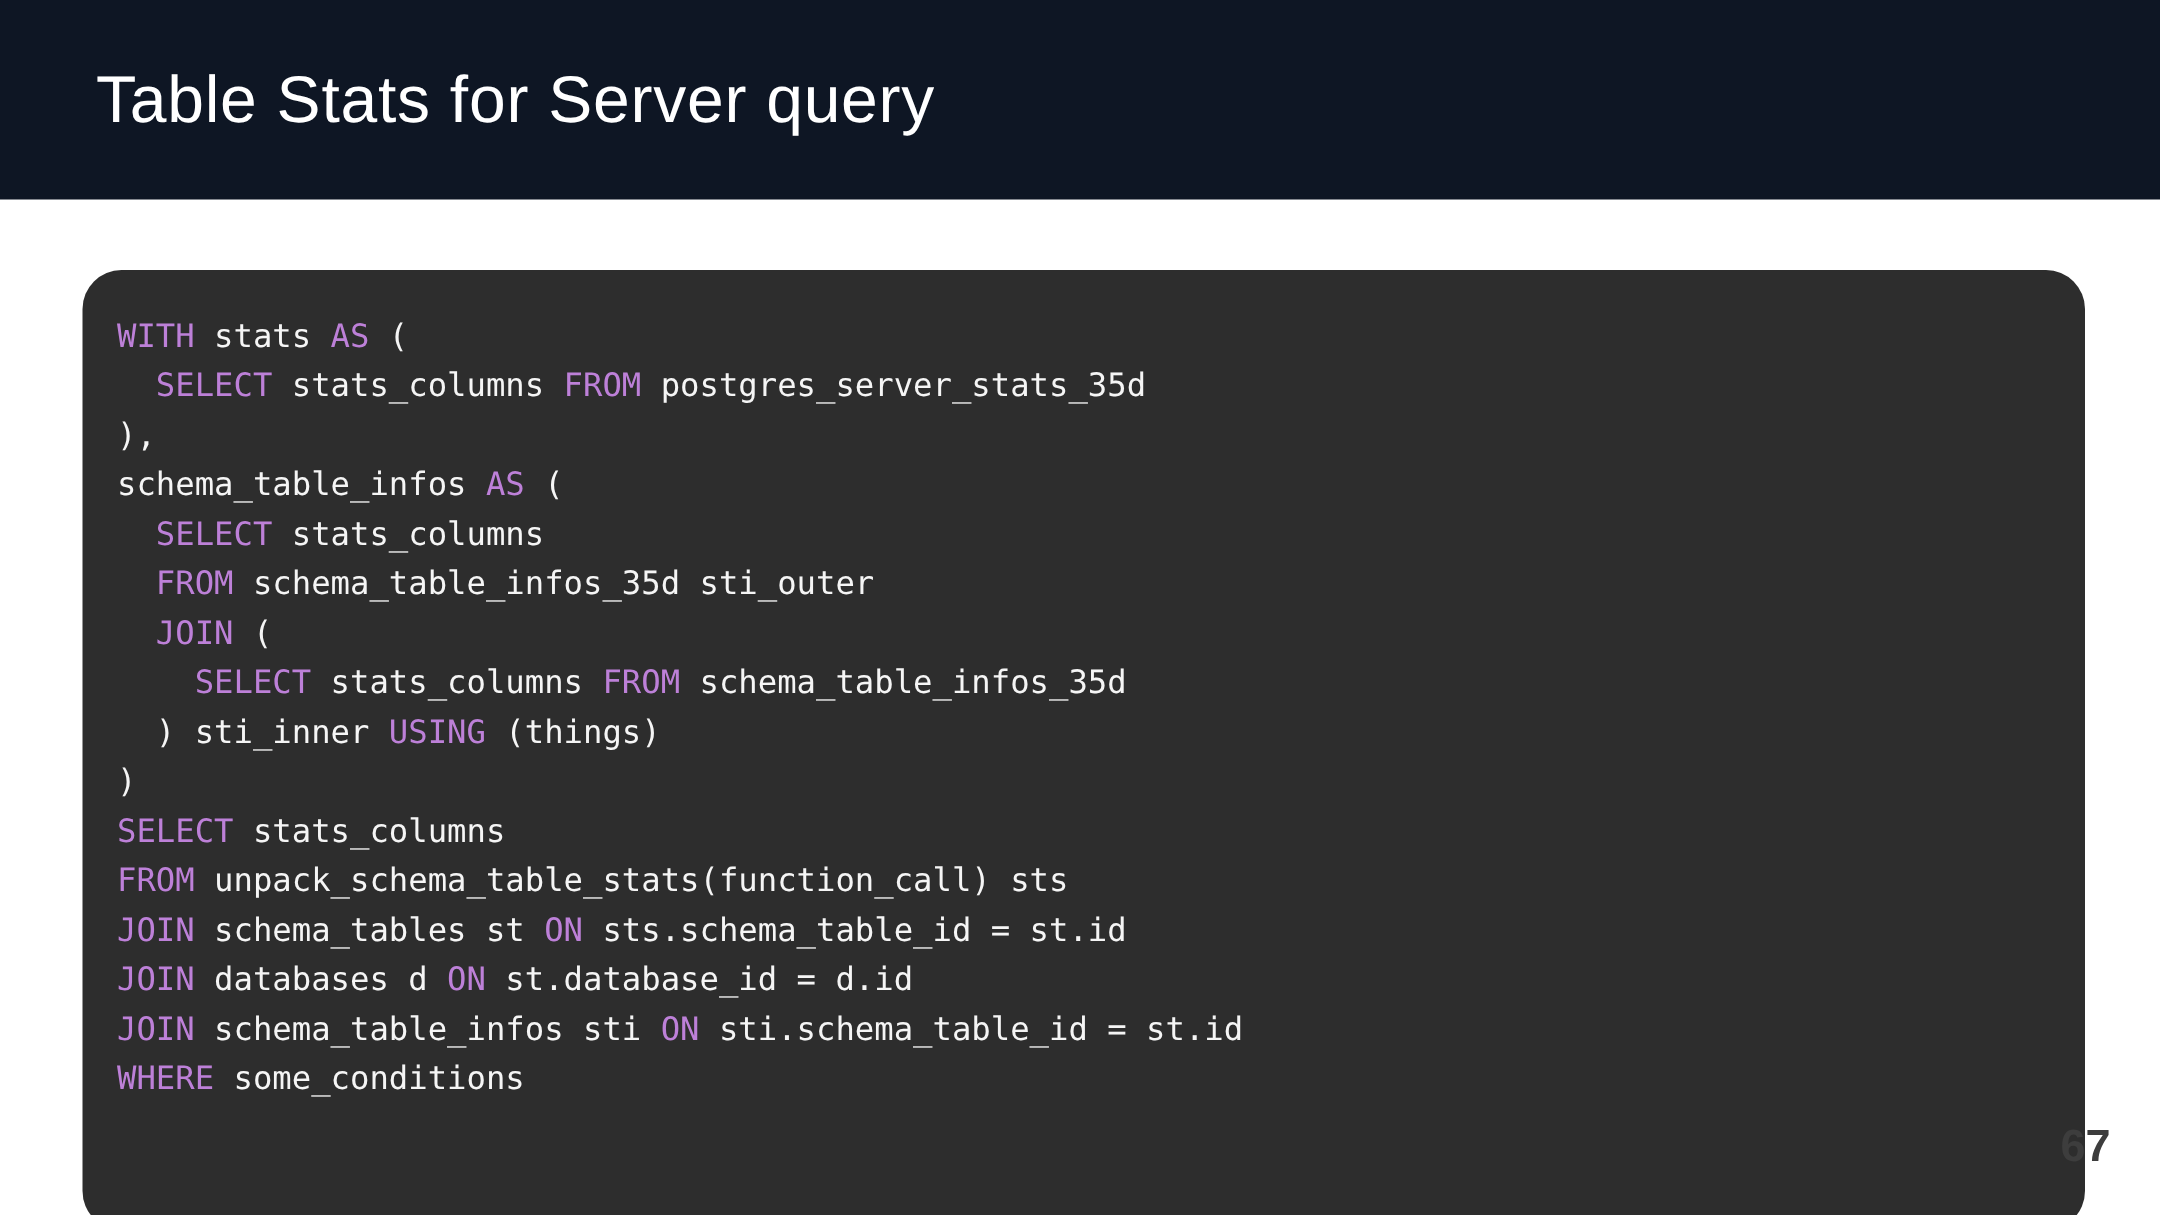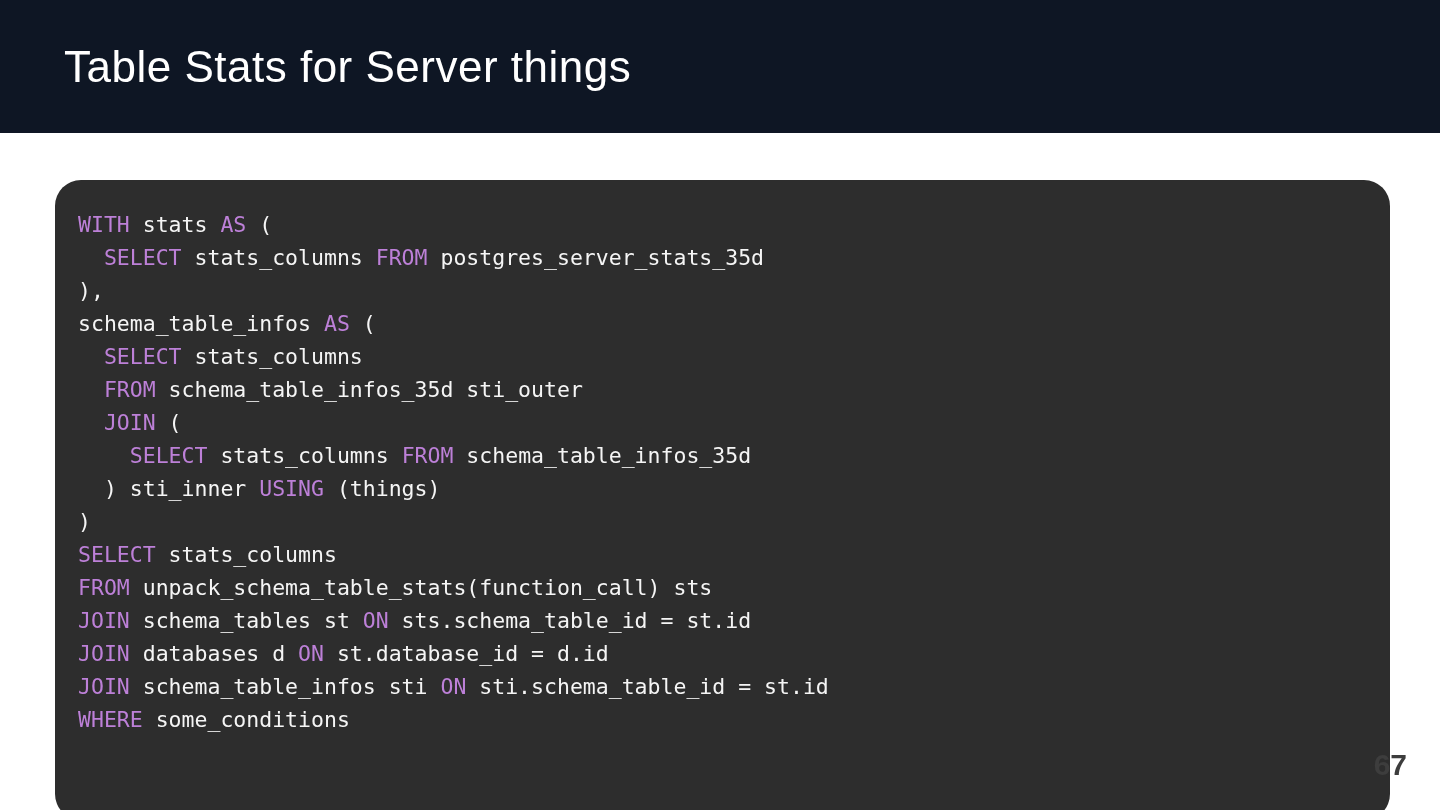--- a/index.html
+++ b/index.html
@@ -72,21 +72,21 @@
     font-weight: 700;
     font-family: "Liberation Sans", sans-serif;
   }
 </style>
 </head>
 <body>
 
 <div class="slide">
 
   <header class="slide-header">
-    <h1 class="slide-title">Table Stats for Server things</h1>
+    <h1 class="slide-title">Table Stats for Server query</h1>
   </header>
 
   <main>
     <pre class="code-block" id="code-block"><div class="code-line"><span class="tok-keyword">WITH</span><span class="tok-plain"> stats </span><span class="tok-keyword">AS</span><span class="tok-plain"> (</span></div><div class="code-line"><span class="tok-plain">  </span><span class="tok-keyword">SELECT</span><span class="tok-plain"> stats_columns </span><span class="tok-keyword">FROM</span><span class="tok-plain"> postgres_server_stats_35d</span></div><div class="code-line"><span class="tok-plain">),</span></div><div class="code-line"><span class="tok-plain">schema_table_infos </span><span class="tok-keyword">AS</span><span class="tok-plain"> (</span></div><div class="code-line"><span class="tok-plain">  </span><span class="tok-keyword">SELECT</span><span class="tok-plain"> stats_columns</span></div><div class="code-line"><span class="tok-plain">  </span><span class="tok-keyword">FROM</span><span class="tok-plain"> schema_table_infos_35d sti_outer</span></div><div class="code-line"><span class="tok-plain">  </span><span class="tok-keyword">JOIN</span><span class="tok-plain"> (</span></div><div class="code-line"><span class="tok-plain">    </span><span class="tok-keyword">SELECT</span><span class="tok-plain"> stats_columns </span><span class="tok-keyword">FROM</span><span class="tok-plain"> schema_table_infos_35d</span></div><div class="code-line"><span class="tok-plain">  ) sti_inner </span><span class="tok-keyword">USING</span><span class="tok-plain"> (things)</span></div><div class="code-line"><span class="tok-plain">)</span></div><div class="code-line"><span class="tok-keyword">SELECT</span><span class="tok-plain"> stats_columns</span></div><div class="code-line"><span class="tok-keyword">FROM</span><span class="tok-plain"> unpack_schema_table_stats(function_call) sts</span></div><div class="code-line"><span class="tok-keyword">JOIN</span><span class="tok-plain"> schema_tables st </span><span class="tok-keyword">ON</span><span class="tok-plain"> sts.schema_table_id = st.id</span></div><div class="code-line"><span class="tok-keyword">JOIN</span><span class="tok-plain"> databases d </span><span class="tok-keyword">ON</span><span class="tok-plain"> st.database_id = d.id</span></div><div class="code-line"><span class="tok-keyword">JOIN</span><span class="tok-plain"> schema_table_infos sti </span><span class="tok-keyword">ON</span><span class="tok-plain"> sti.schema_table_id = st.id</span></div><div class="code-line"><span class="tok-keyword">WHERE</span><span class="tok-plain"> some_conditions</span></div></pre>
   </main>
 
   <div class="page-number">67</div>
 
 </div>
 

